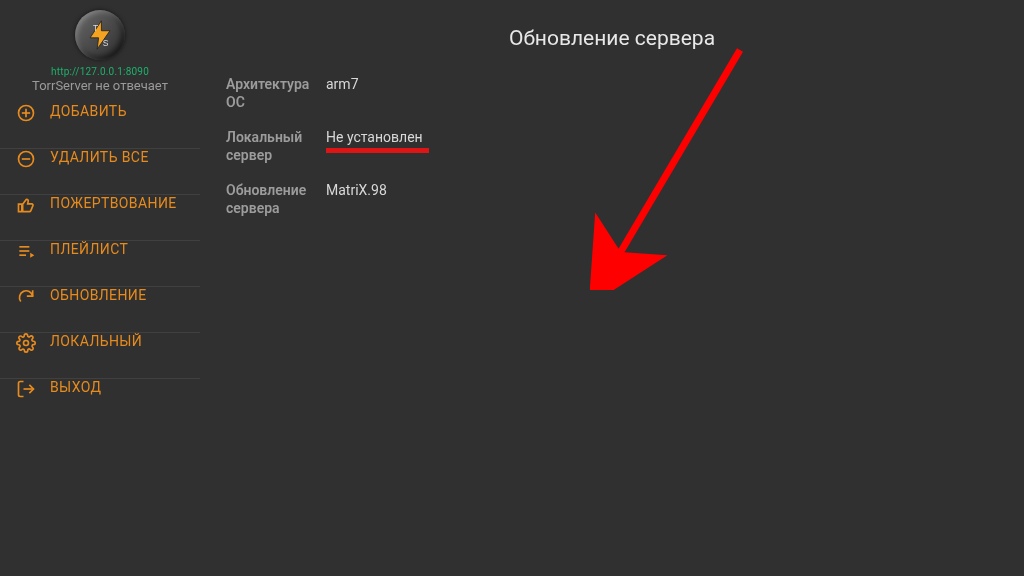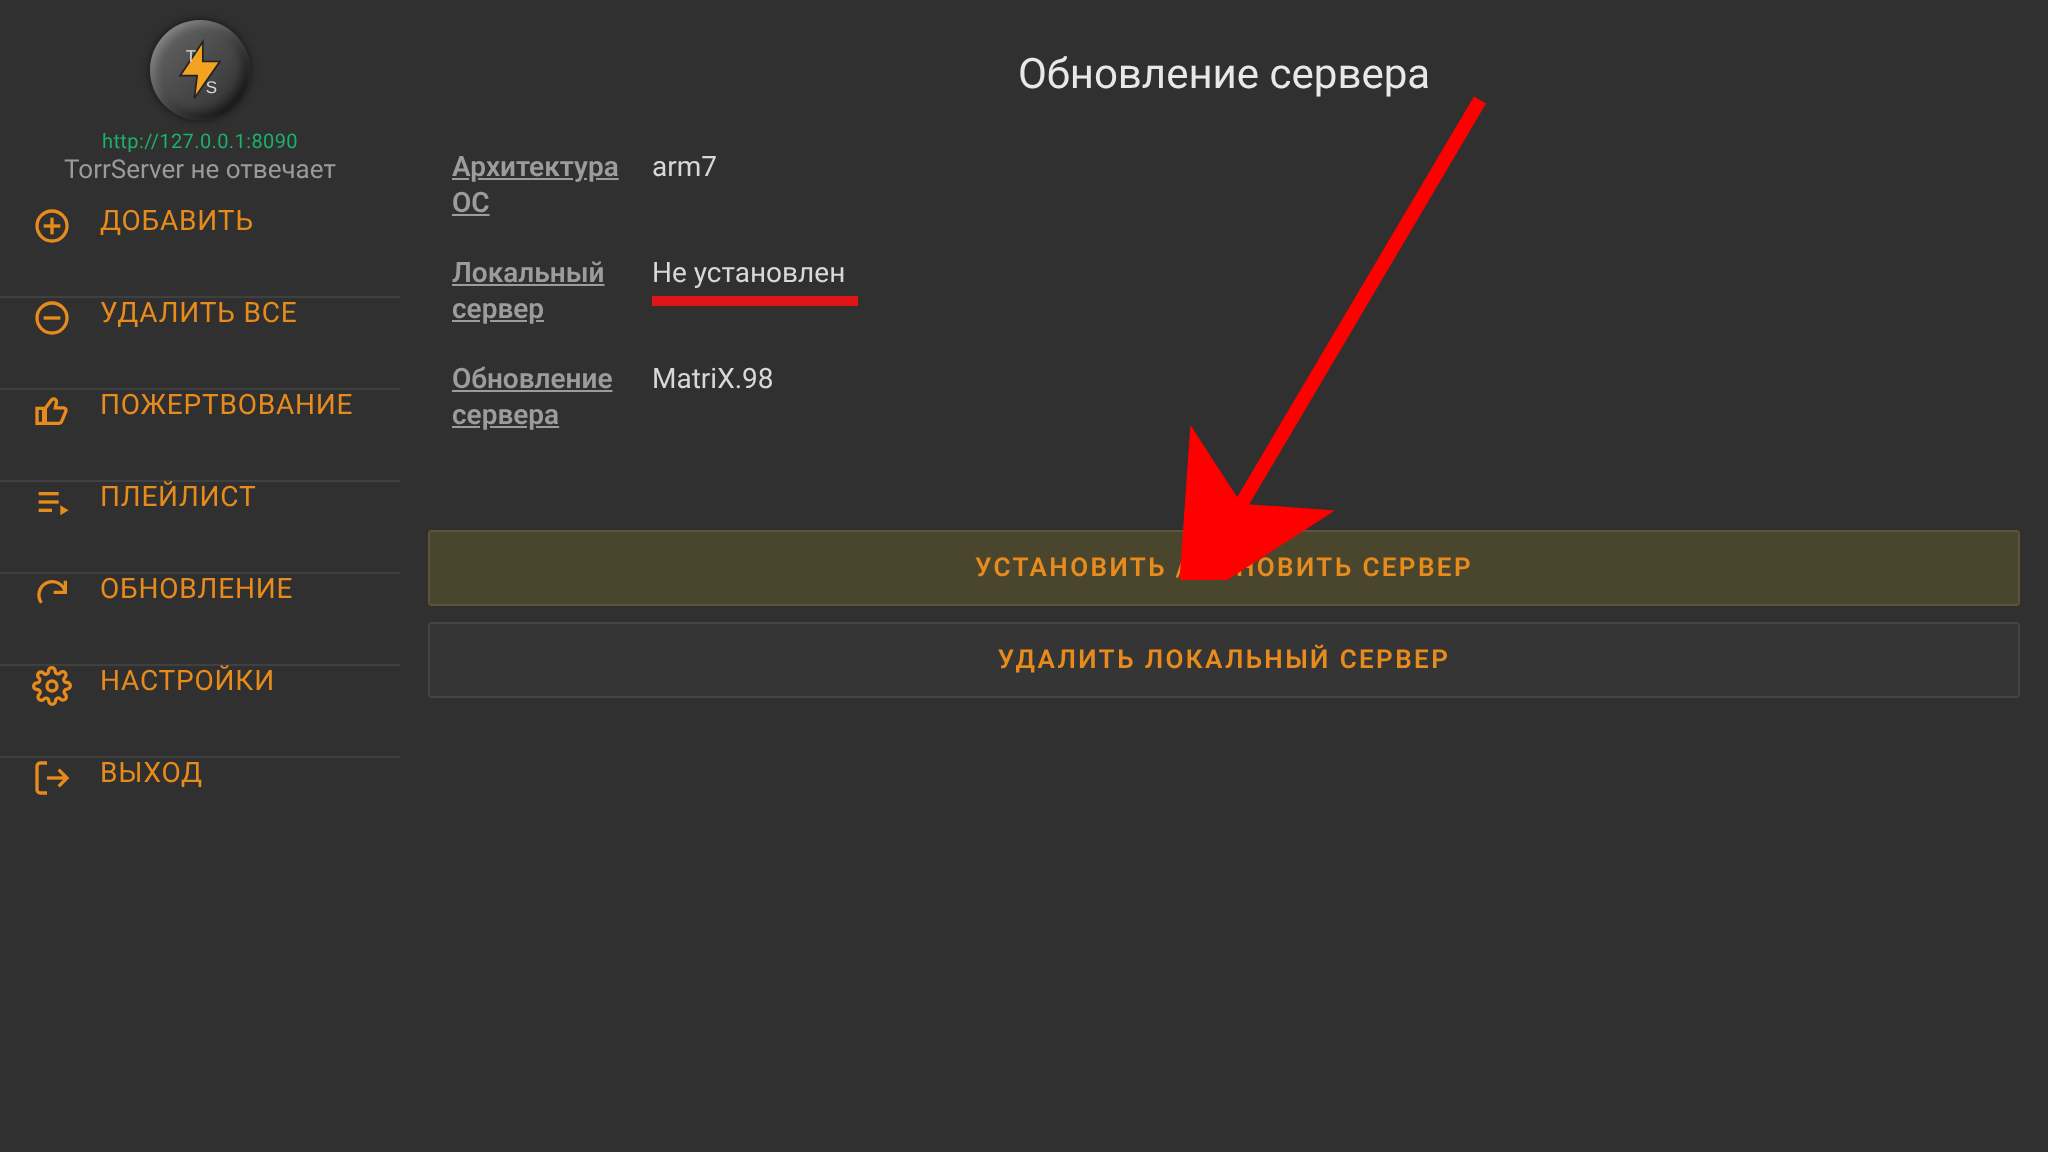--- a/index.html
+++ b/index.html
@@ -81,21 +81,20 @@
     margin-left: 14px;
     margin-top: 6px;
   }
   .info-row { display:flex; align-items:flex-start; margin-bottom: 18px; }
   .info-label {
     width: 100px;
     color: #9c9c9c;
     font-size: 14px;
     font-weight: 600;
     line-height: 1.25;
-    text-decoration: underline;
   }
   .info-value {
     color: #d8d8d8;
     font-size: 14px;
     line-height: 1.25;
     position: relative;
   }
   .underline-red {
     position:absolute;
     left:0; right:-6px;
@@ -195,21 +194,21 @@
       </span>
       <span>ОБНОВЛЕНИЕ</span>
     </li>
     <li class="menu-item">
       <span class="ico">
         <svg viewBox="0 0 24 24">
             <circle cx="12" cy="12" r="3"></circle>
             <path d="M19.4 15a1.7 1.7 0 0 0 .3 1.8l.1.1a2 2 0 1 1-2.8 2.8l-.1-.1a1.7 1.7 0 0 0-1.8-.3 1.7 1.7 0 0 0-1 1.5V21a2 2 0 1 1-4 0v-.1a1.7 1.7 0 0 0-1-1.5 1.7 1.7 0 0 0-1.8.3l-.1.1a2 2 0 1 1-2.8-2.8l.1-.1a1.7 1.7 0 0 0 .3-1.8 1.7 1.7 0 0 0-1.5-1H3a2 2 0 1 1 0-4h.1a1.7 1.7 0 0 0 1.5-1 1.7 1.7 0 0 0-.3-1.8l-.1-.1a2 2 0 1 1 2.8-2.8l.1.1a1.7 1.7 0 0 0 1.8.3h0a1.7 1.7 0 0 0 1-1.5V3a2 2 0 1 1 4 0v.1a1.7 1.7 0 0 0 1 1.5h0a1.7 1.7 0 0 0 1.8-.3l.1-.1a2 2 0 1 1 2.8 2.8l-.1.1a1.7 1.7 0 0 0-.3 1.8v0a1.7 1.7 0 0 0 1.5 1H21a2 2 0 1 1 0 4h-.1a1.7 1.7 0 0 0-1.5 1z"></path>
           </svg>
       </span>
-      <span>НАСТРОЙКИ</span>
+      <span>ЛОКАЛЬНЫЙ</span>
     </li>
     <li class="menu-item">
       <span class="ico">
         <svg viewBox="0 0 24 24">
             <path d="M9 21H5a2 2 0 0 1-2-2V5a2 2 0 0 1 2-2h4"></path>
             <polyline points="16 17 21 12 16 7"></polyline>
             <line x1="21" y1="12" x2="9" y2="12"></line>
           </svg>
       </span>
       <span>ВЫХОД</span>
@@ -231,24 +230,20 @@
         <span>Не установлен</span>
         <span class="underline-red"></span>
       </div>
     </div>
     <div class="info-row">
       <div class="info-label">Обновление сервера</div>
       <div class="info-value">MatriX.98</div>
     </div>
   </div>
 
-  <div class="action-buttons">
-    <div class="action-btn primary">УСТАНОВИТЬ / ОБНОВИТЬ СЕРВЕР</div>
-    <div class="action-btn">УДАЛИТЬ ЛОКАЛЬНЫЙ СЕРВЕР</div>
-  </div>
 </div>
 
 <svg class="annotation-arrow" style="left:590px; top:40px; width:180px; height:250px;" viewBox="0 0 180 250">
   <defs>
     <marker id="ah" markerWidth="14" markerHeight="14" refX="6" refY="6" orient="auto">
       <path d="M0,0 L12,6 L0,12 L3,6 Z" fill="#ff0000"></path>
     </marker>
   </defs>
   <line x1="150" y1="10" x2="20" y2="230" stroke="#ff0000" stroke-width="7" marker-end="url(#ah)"></line>
 </svg>

